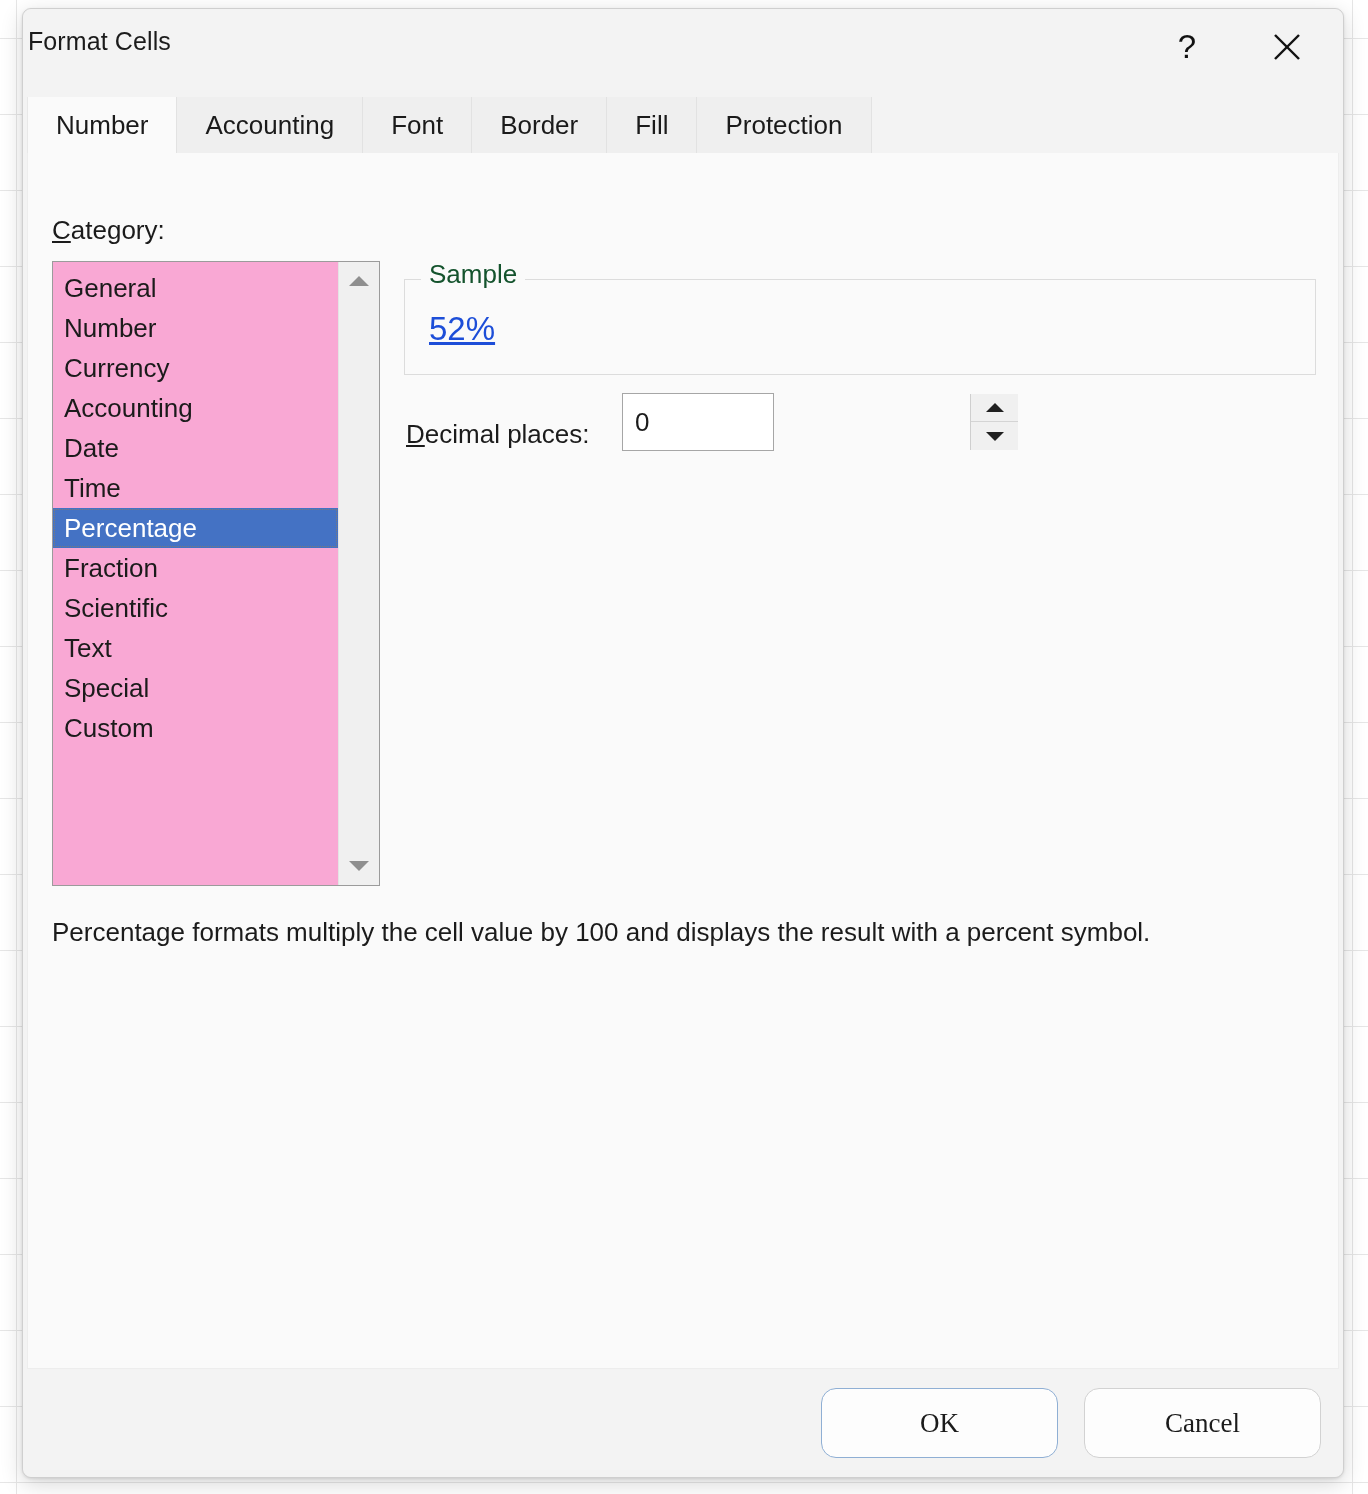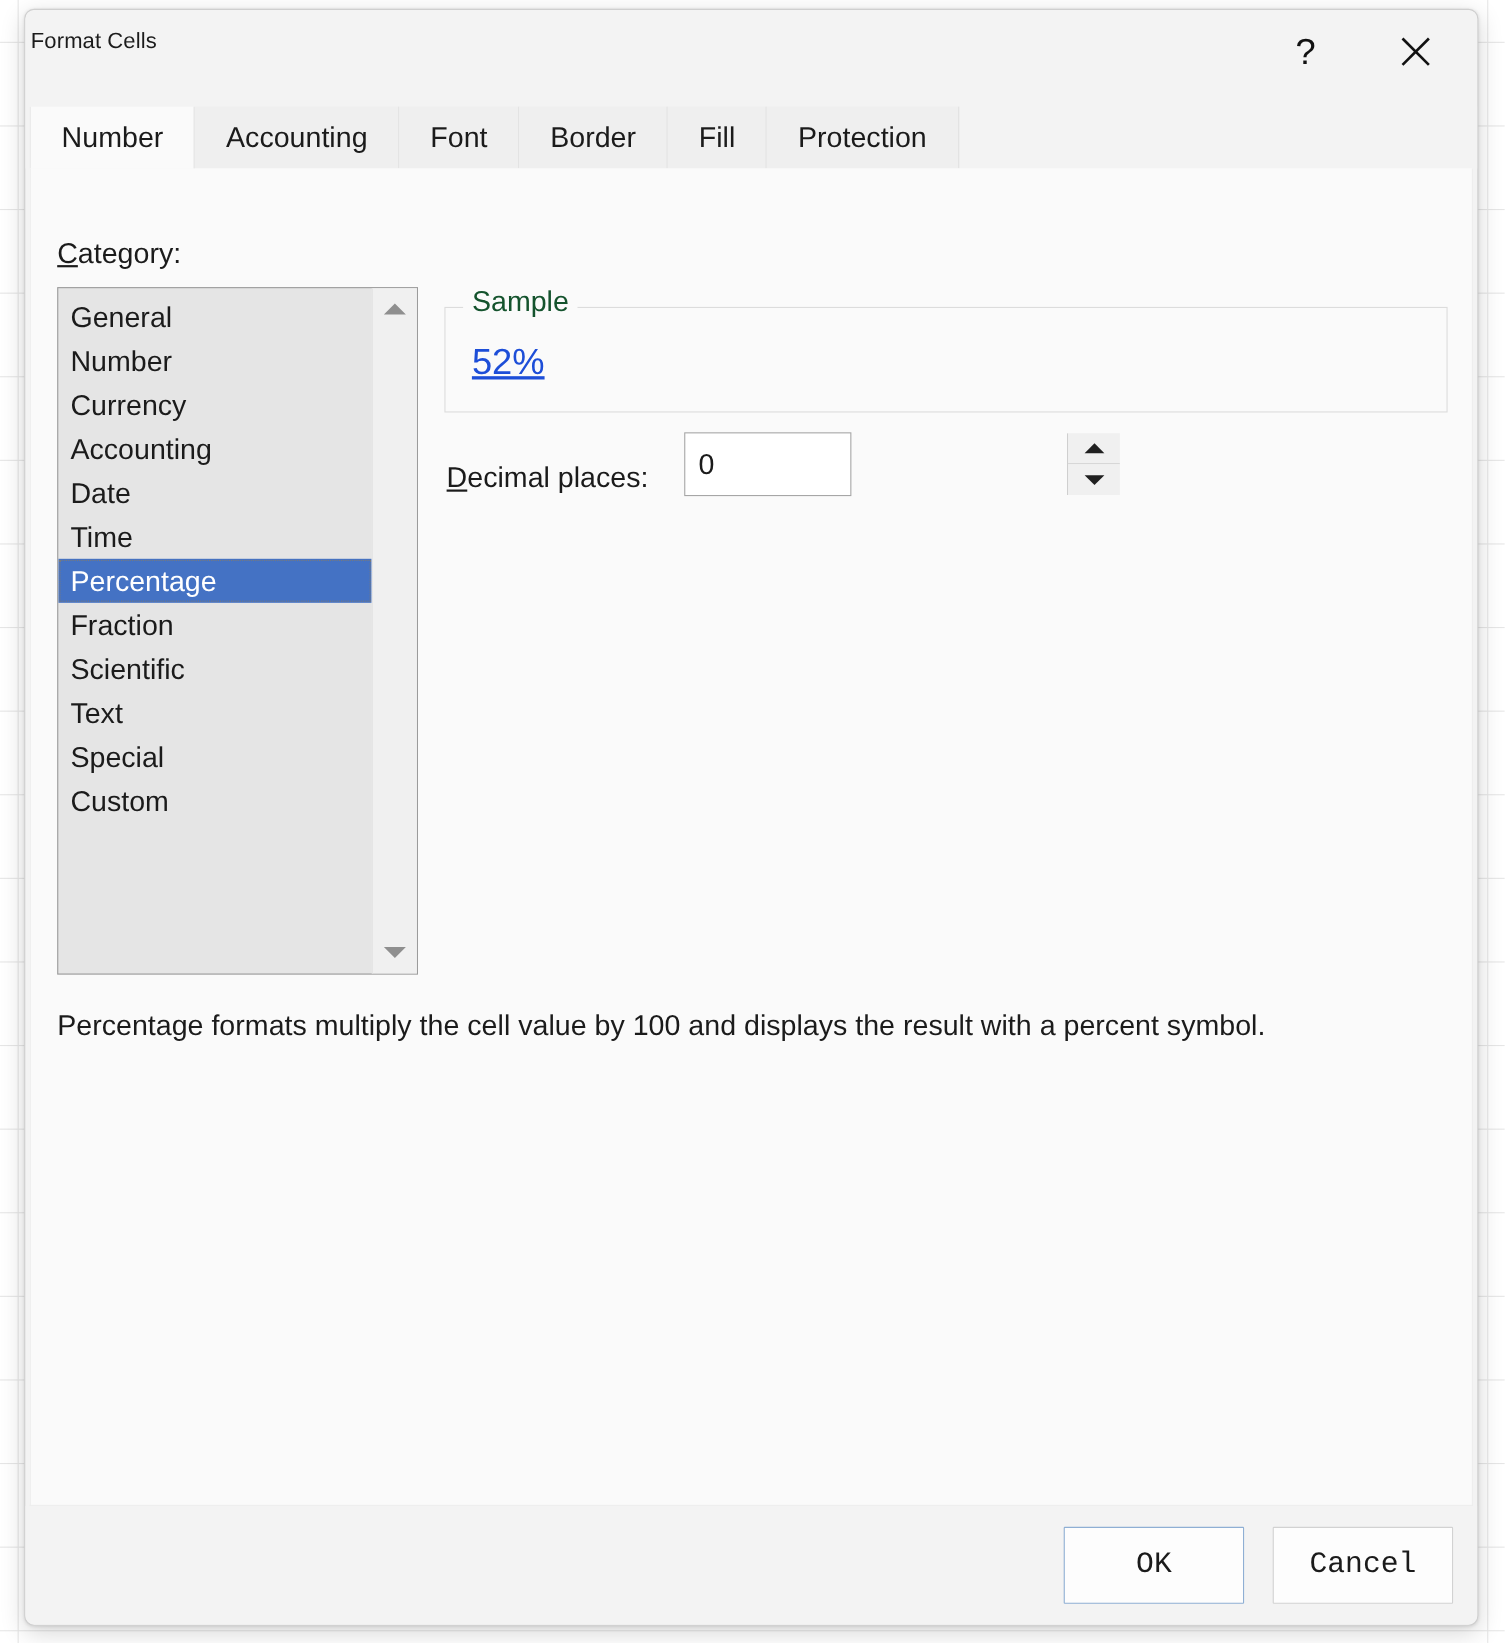--- a/index.html
+++ b/index.html
@@ -62,21 +62,21 @@
     flex: 0 0 88px;
     position: relative;
     background: #f3f3f3;
     border-top-left-radius: 9px;
     border-top-right-radius: 9px;
   }
   #dialog-title {
     position: absolute;
     left: 5px;
     top: 18px;
-    font-size: 20px;
+    font-size: 25px;
     color: #1b1b1b;
     letter-spacing: 0.1px;
     white-space: nowrap;
     text-align: center;
   }
   .titlebar-btn {
     position: absolute;
     top: 10px;
     width: 60px;
     height: 56px;
@@ -149,21 +149,21 @@
   }
   #category-label u { text-decoration: underline; text-underline-offset: 2px; }
 
   
   #category-listbox {
     position: absolute;
     left: 24px;
     top: 108px;
     width: 328px;
     height: 625px;
-    background: #e5e5e5;
+    background: #f9a8d4;
     border: 1px solid #9b9b9b;
     display: flex;
   }
   #category-items {
     flex: 1 1 auto;
     padding-top: 6px;
     overflow: hidden;
   }
   .category-item {
     height: 40px;
@@ -311,28 +311,28 @@
     background: #f3f3f3;
     display: flex;
     align-items: center;
     justify-content: flex-end;
     padding-right: 22px;
     gap: 26px;
     border-bottom-left-radius: 9px;
     border-bottom-right-radius: 9px;
   }
   .footer-btn {
-    width: 164px;
+    width: 237px;
     height: 70px;
-    font-family: Liberation Mono, monospace;
+    font-family: Liberation Serif, serif;
     font-size: 27px;
     color: #1b1b1b;
     background: #fdfdfd;
     border: 1px solid #d2d2d2;
-    border-radius: 1px;
+    border-radius: 15px;
     cursor: default;
   }
   .footer-btn.primary {
     border: 1px solid #8fafd4;
     background: #fdfdfd;
   }
 </style>
 </head>
 <body>
 

